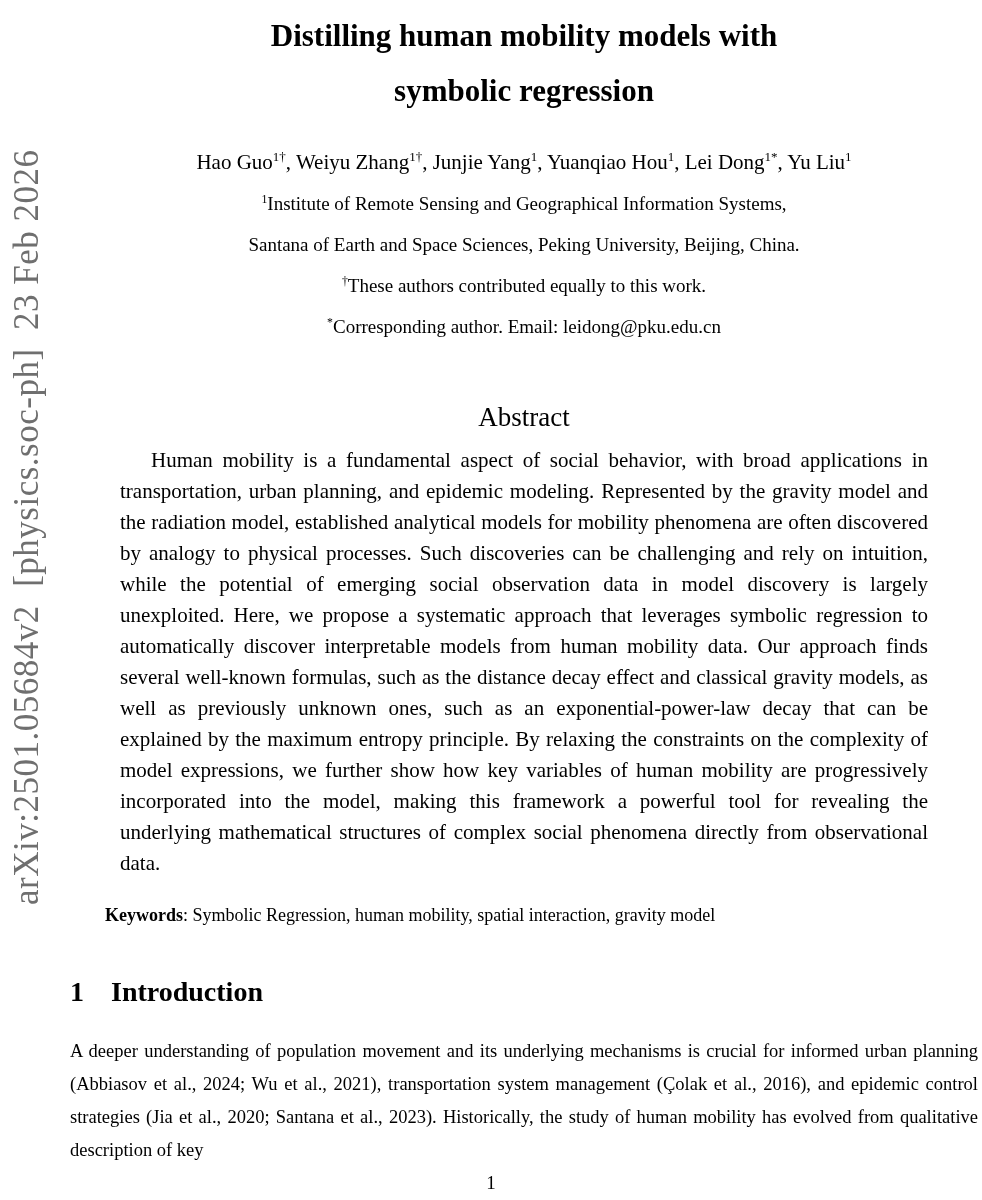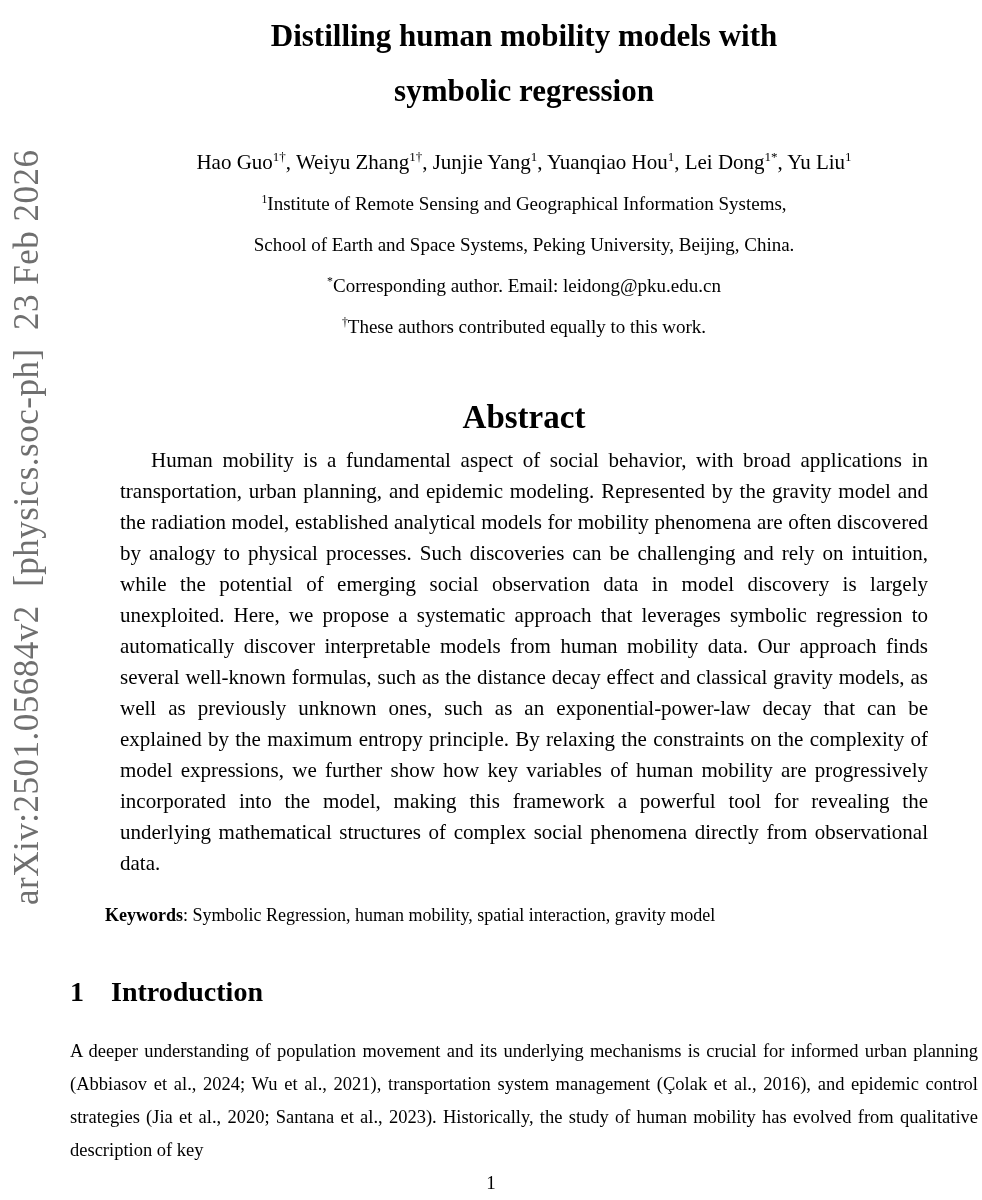--- a/index.html
+++ b/index.html
@@ -53,22 +53,22 @@
     font-size: 19px;
     text-align: center;
   }
   sup {
     font-size: 0.62em;
     line-height: 0;
   }
   .abstract-heading {
     margin-top: 56px;
     text-align: center;
-    font-weight: bold;
-    font-size: 33px;
+    font-weight: normal;
+    font-size: 27px;
     line-height: 28px;
   }
   .abstract-body {
     width: 808px;
     margin: 14px auto 0 auto;
     text-align: justify;
     font-size: 21px;
     line-height: 31px;
     text-indent: 31px;
   }
@@ -121,27 +121,27 @@
     </div>
 
     <div class="author-block">
       <div class="authors-line">
         <span>Hao Guo</span><sup>1†</sup><span>, </span><span>Weiyu Zhang</span><sup>1†</sup><span>, </span><span>Junjie Yang</span><sup>1</sup><span>, </span><span>Yuanqiao Hou</span><sup>1</sup><span>, </span><span>Lei Dong</span><sup>1*</sup><span>, </span><span>Yu Liu</span><sup>1</sup>
       </div>
       <div class="affil-line">
         <sup>1</sup><span>Institute of Remote Sensing and Geographical Information Systems,</span>
       </div>
       <div class="affil-line">
-        <span>School of Earth and Space Systems, Peking University, Beijing, China.</span>
+        <span>Santana of Earth and Space Sciences, Peking University, Beijing, China.</span>
+      </div>
+      <div class="affil-line">
+        <sup>†</sup><span>These authors contributed equally to this work.</span>
       </div>
       <div class="affil-line">
         <sup>*</sup><span>Corresponding author. Email: leidong@pku.edu.cn</span>
-      </div>
-      <div class="affil-line">
-        <sup>†</sup><span>These authors contributed equally to this work.</span>
       </div>
     </div>
 
     <div class="abstract-heading">Abstract</div>
 
     <div class="abstract-body">Human mobility is a fundamental aspect of social behavior, with broad applications in transportation, urban planning, and epidemic modeling. Represented by the gravity model and the radiation model, established analytical models for mobility phenomena are often discovered by analogy to physical processes. Such discoveries can be challenging and rely on intuition, while the potential of emerging social observation data in model discovery is largely unexploited. Here, we propose a systematic approach that leverages symbolic regression to automatically discover interpretable models from human mobility data. Our approach finds several well-known formulas, such as the distance decay effect and classical gravity models, as well as previously unknown ones, such as an exponential-power-law decay that can be explained by the maximum entropy principle. By relaxing the constraints on the complexity of model expressions, we further show how key variables of human mobility are progressively incorporated into the model, making this framework a powerful tool for revealing the underlying mathematical structures of complex social phenomena directly from observational data.</div>
 
     <div class="keywords-line">
       <span class="keywords-label">Keywords</span><span>: Symbolic Regression, human mobility, spatial interaction, gravity model</span>
     </div>

